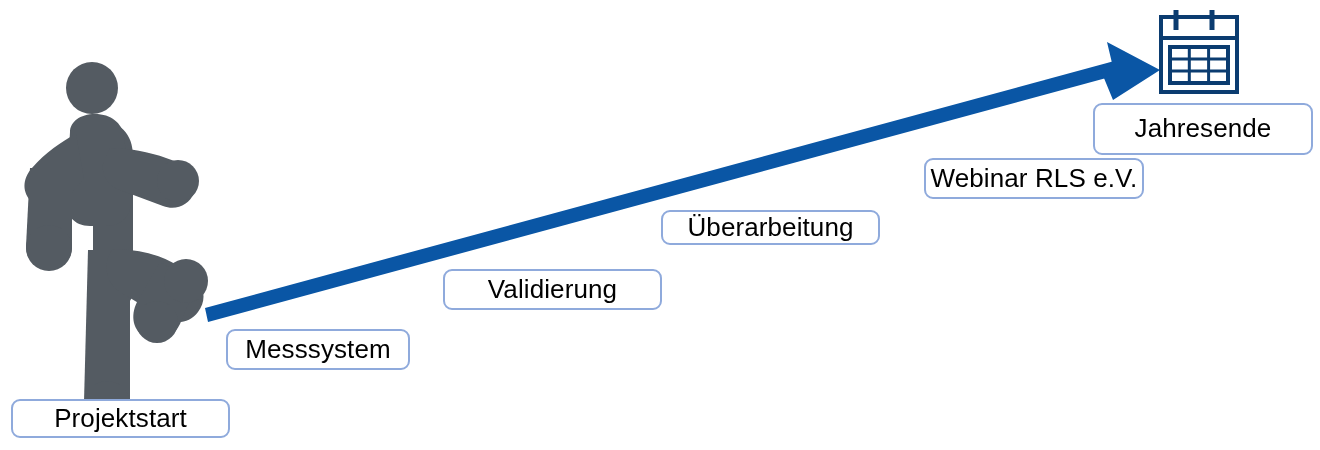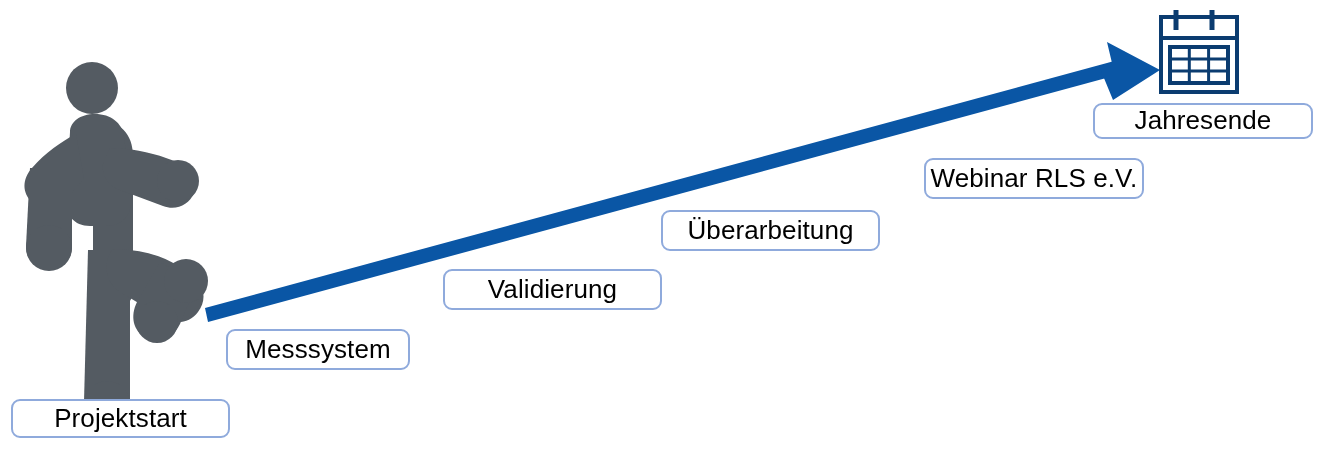--- a/index.html
+++ b/index.html
@@ -42,23 +42,23 @@
     white-space: nowrap;
   }
   .milestone .mlabel {
     display: block;
     padding-bottom: 2px;
   }
   
   .m-projektstart { left: 11px;   top: 399px; width: 219px; height: 39px; }
   .m-messsystem   { left: 226px;  top: 329px; width: 184px; height: 41px; }
   .m-validierung  { left: 443px;  top: 269px; width: 219px; height: 41px; }
-  .m-ueberarb     { left: 661px;  top: 210px; width: 219px; height: 41px; }
+  .m-ueberarb     { left: 661px;  top: 210px; width: 219px; height: 35px; }
   .m-webinar      { left: 877px;  top: 158px; width: 220px; height: 41px; margin-left: 47px; }
-  .m-jahresende   { left: 1093px; top: 103px; width: 220px; height: 36px; }
+  .m-jahresende   { left: 1093px; top: 103px; width: 220px; height: 52px; }
 
   
   svg.art { display: block; }
 </style>
 </head>
 <body>
 
 <div id="canvas">
 
   <svg class="art layer" width="1320" height="450" viewBox="0 0 1320 450" aria-hidden="true">

